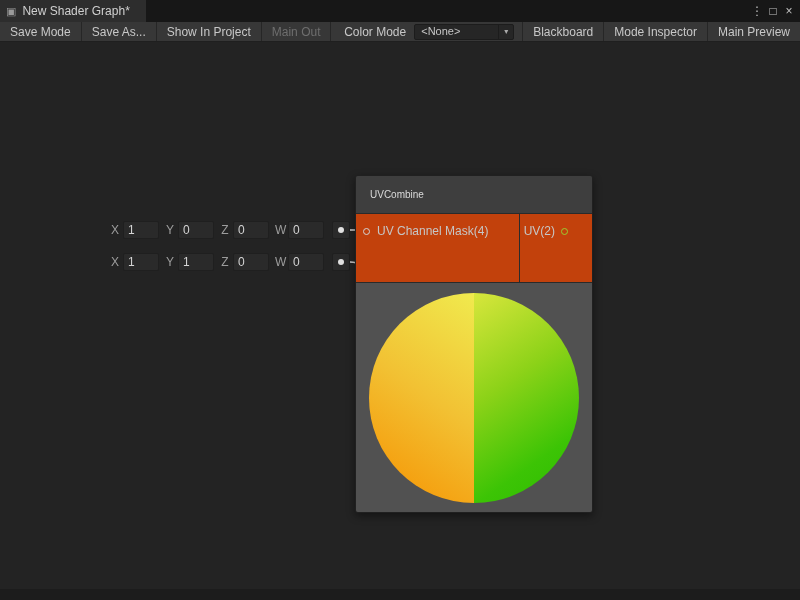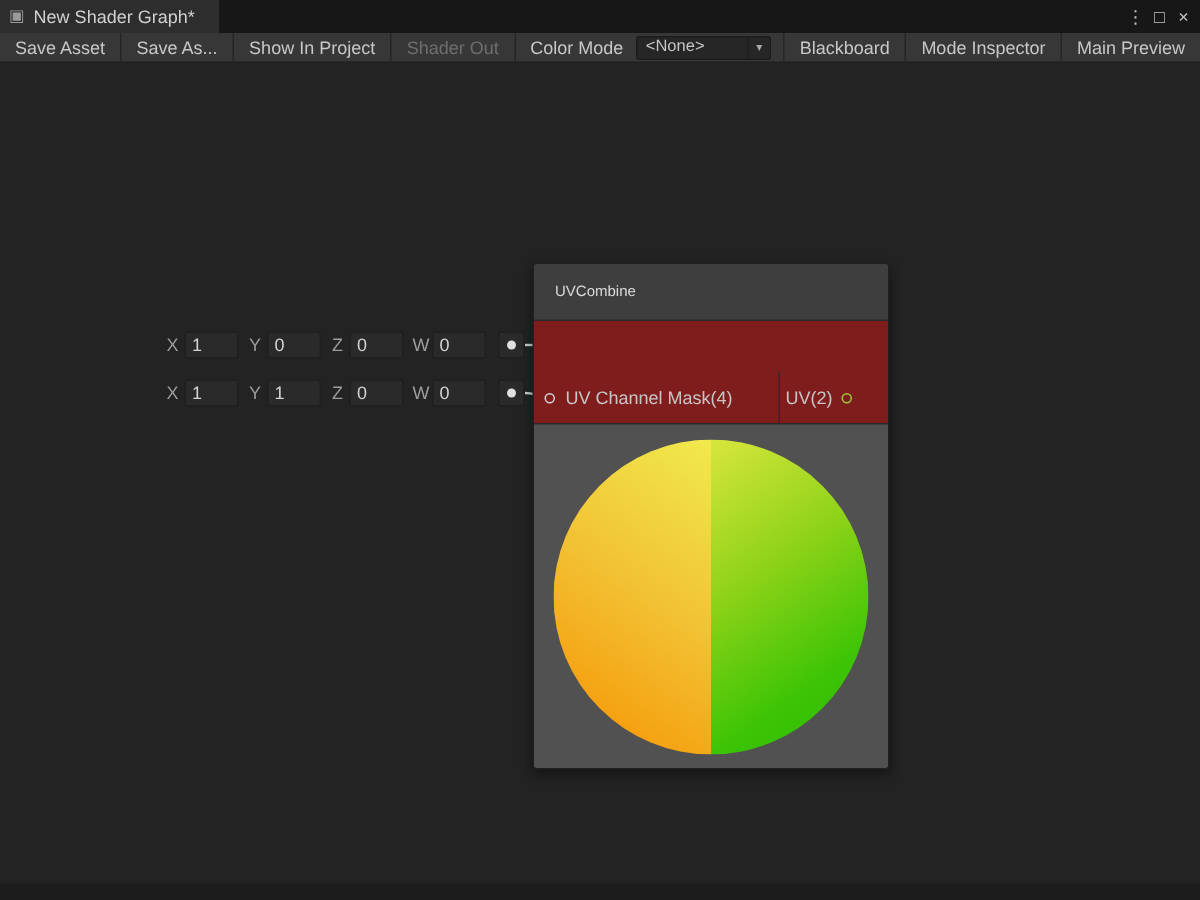--- a/index.html
+++ b/index.html
@@ -60,21 +60,21 @@
   .node {
     position:absolute; left:355px; top:133px; width:238px;
     background:#353535; border:1px solid #202020; border-radius:3px;
     box-shadow:0 3px 8px rgba(0,0,0,0.45); overflow:hidden;
   }
   .node-header {
     height:38px; background:#3e3e3e; display:flex; align-items:center;
     padding-left:14px; font-size:10px; color:#dadada;
     border-bottom:1px solid #2a2a2a; cursor:default;
   }
-  .node-body { display:flex; height:68px; background:#7f1d1d;align-items:flex-end; }
+  .node-body { display:flex; height:68px; background:#c2410c; }
   .inputs { width:163px; }
   .input-row { height:34px; display:flex; align-items:center; padding-left:7px; gap:7px; }
   .port { width:7px; height:7px; border:1.3px solid #d4d4d4; border-radius:50%; background:transparent; flex:none; }
   .port-out { border-color:#9acd32; }
   .port-label { font-size:12px; color:#c6c6c6; }
   .outputs { flex:1; border-left:1px solid #2b2b2b; }
   .output-row { height:34px; display:flex; align-items:center; justify-content:flex-end; padding-right:24px; gap:6px; }
   .preview { height:230px; background:#515151; position:relative; border-top:1px solid #2a2a2a; }
   .sphere {
     position:absolute; left:13px; top:10px; width:210px; height:210px;
@@ -109,24 +109,24 @@
     <span>New Shader Graph*</span>
   </div>
   <div class="win-controls">
     <span class="win-btn">⋮</span>
     <span class="win-btn">□</span>
     <span class="win-btn">×</span>
   </div>
 </div>
 
 <div class="toolbar">
-  <div class="tb-btn">Save Asset</div>
+  <div class="tb-btn">Save Mode</div>
   <div class="tb-btn">Save As...</div>
   <div class="tb-btn">Show In Project</div>
-  <div class="tb-btn disabled">Shader Out</div>
+  <div class="tb-btn disabled">Main Out</div>
   <div class="spacer"></div>
   <div class="tb-label">Color Mode</div>
   <div class="dropdown">
     <span class="dd-text">&lt;None&gt;</span>
     <span class="dd-arrow">▾</span>
   </div>
   <div class="tb-btn bl">Blackboard</div>
   <div class="tb-btn">Mode Inspector</div>
   <div class="tb-btn last">Main Preview</div>
 </div>

